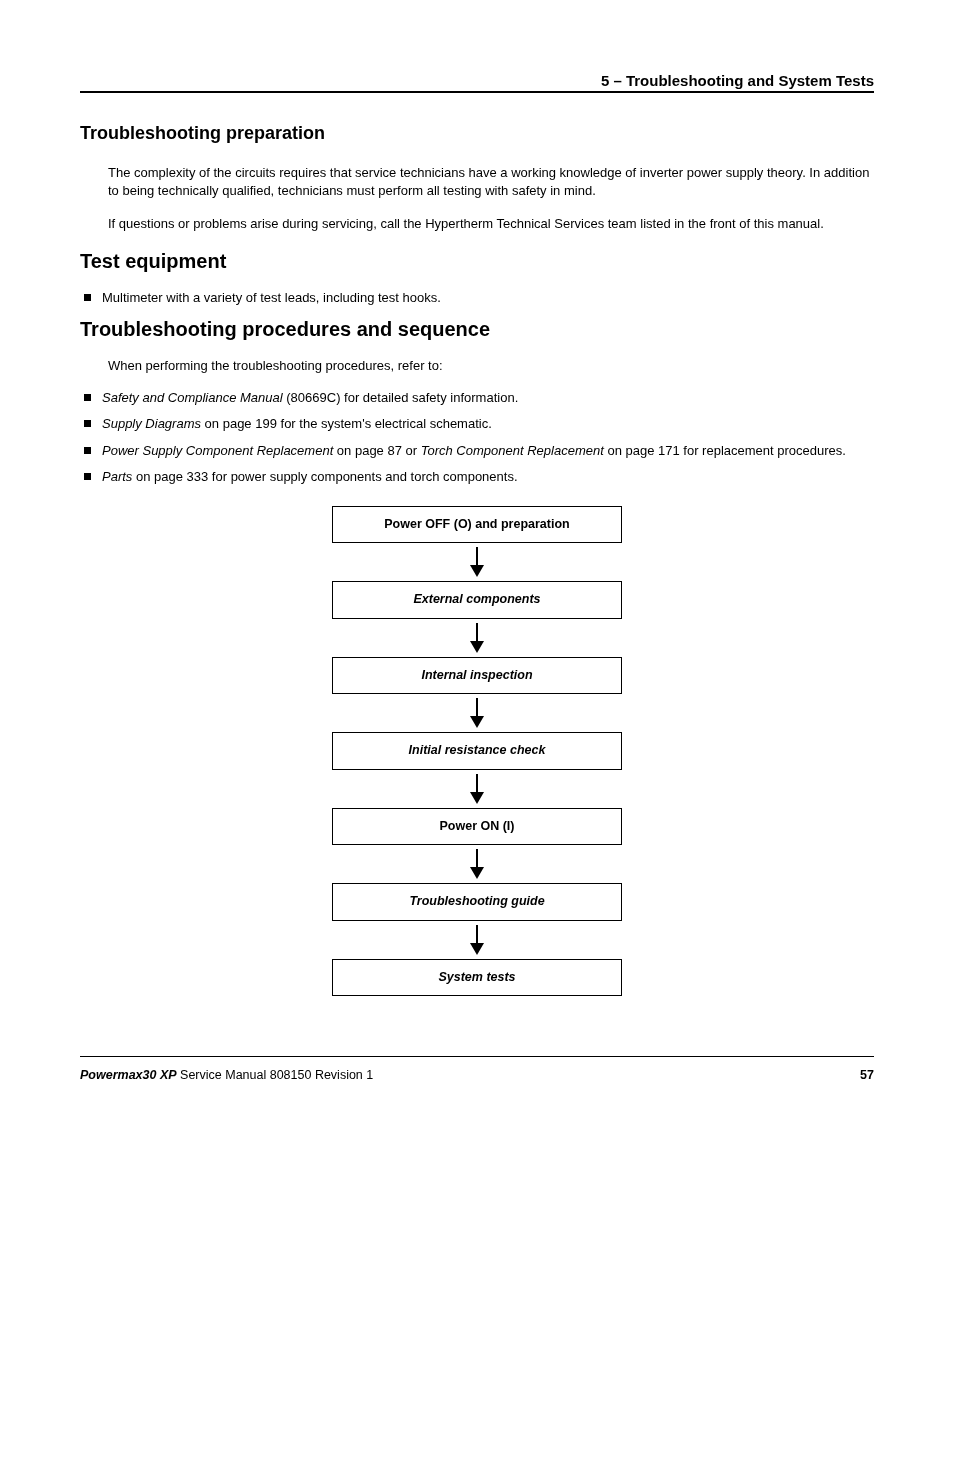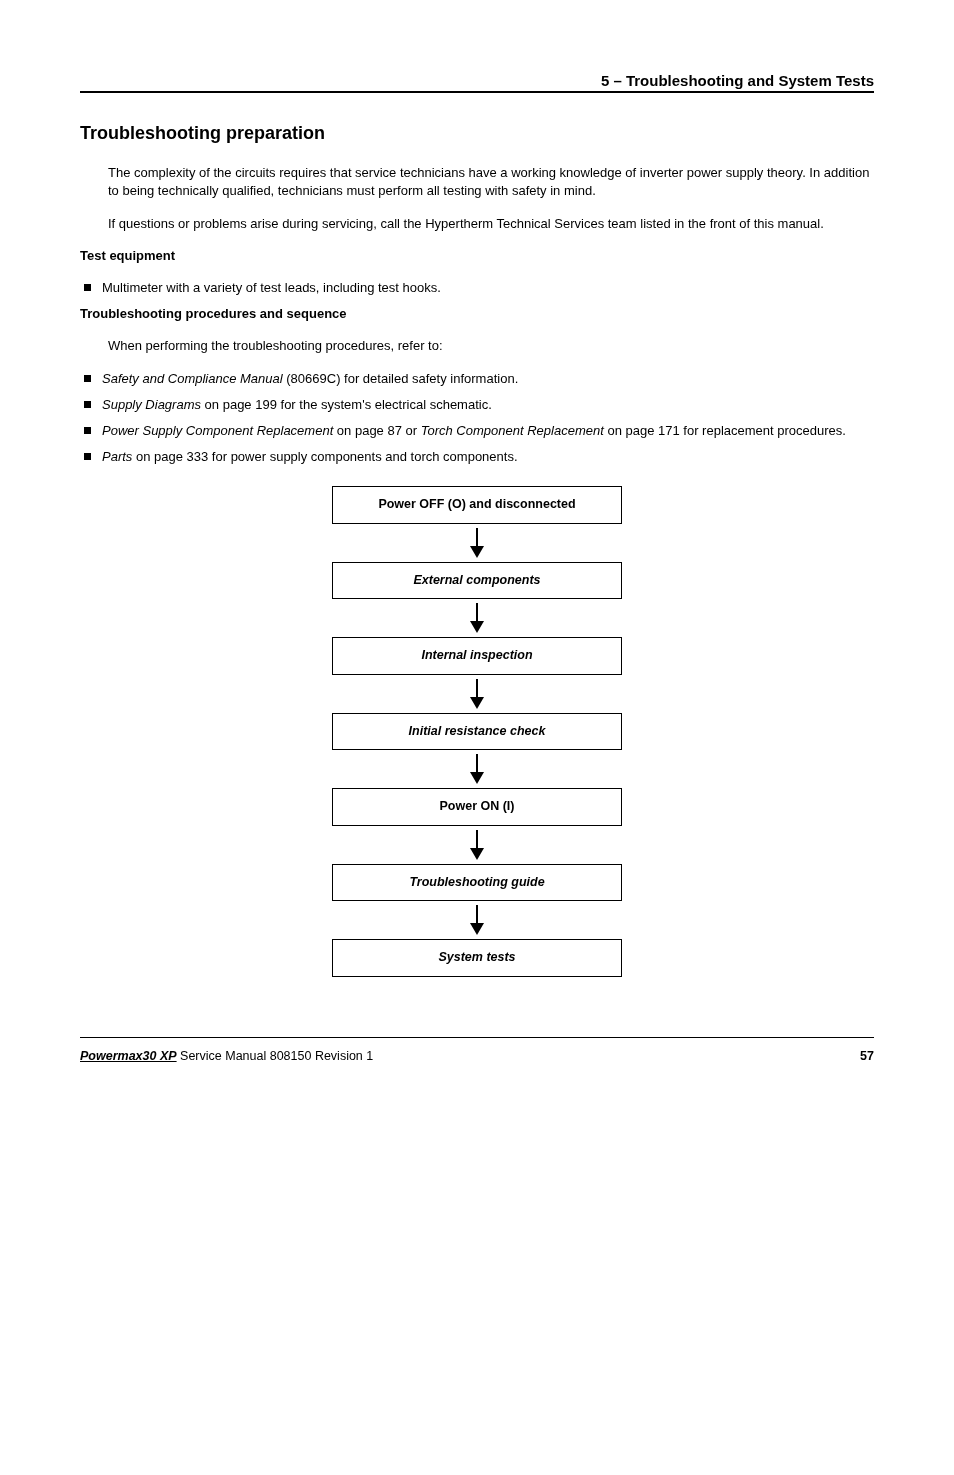--- a/index.html
+++ b/index.html
@@ -25,21 +25,21 @@
   h1.section-heading {
     font-size: 18px;
     font-weight: bold;
     margin-bottom: 18px;
   }
   p.body-para {
     margin-bottom: 14px;
     margin-left: 28px;
   }
   h2.sub-heading {
-    font-size: 13px;
+    font-size: 20px;
     font-weight: bold;
     margin-bottom: 14px;
   }
   ul.bullet-list {
     list-style: none;
     padding-left: 0;
     margin-bottom: 6px;
   }
   ul.bullet-list li {
     padding-left: 22px;
@@ -79,21 +79,21 @@
   .arrow svg { display: block; }
   .footer {
     margin-top: 60px;
     border-top: 1.5px solid #000;
     padding-top: 10px;
     display: flex;
     justify-content: space-between;
     font-size: 12.5px;
   }
   .footer .left { }
-  .footer .left .prod { font-weight: bold; font-style: italic; text-decoration: underline; }
+  .footer .left .prod { font-weight: bold; font-style: italic; }
   .footer .right { font-weight: bold; }
 </style>
 </head>
 <body>
 
 <div class="header-line">
   <div class="chapter-title">5 – Troubleshooting and System Tests</div>
 </div>
 
 <h1 class="section-heading">Troubleshooting preparation</h1>
@@ -119,21 +119,21 @@
   <li>
     <span class="italic-link">Power Supply Component Replacement</span><span> on page 87 or </span><span class="italic-link">Torch Component Replacement</span><span> on page 171 for replacement procedures.</span>
   </li>
   <li>
     <span class="italic-link">Parts</span><span> on page 333 for power supply components and torch components.</span>
   </li>
 </ul>
 
 <div class="flow-column">
 
-  <div class="flow-box bold"><span>Power OFF (O) and disconnected</span></div>
+  <div class="flow-box bold"><span>Power OFF (O) and preparation</span></div>
   <div class="arrow">
       <svg width="18" height="30" viewBox="0 0 18 30">
         <line x1="9" y1="0" x2="9" y2="20" stroke="#000" stroke-width="2"></line>
         <polygon points="9,30 2,18 16,18" fill="#000"></polygon>
       </svg>
     </div>
 
   <div class="flow-box bolditalic"><span>External components</span></div>
   <div class="arrow">
       <svg width="18" height="30" viewBox="0 0 18 30">

